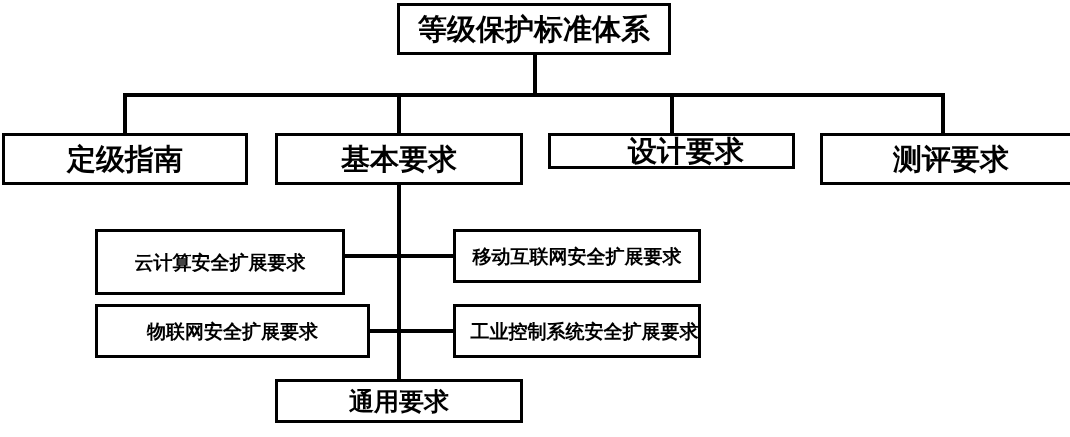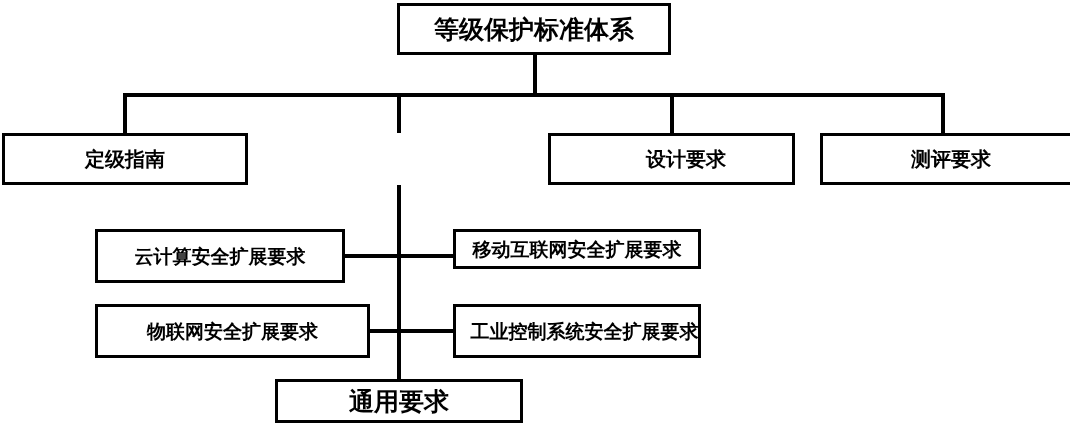--- a/index.html
+++ b/index.html
@@ -21,22 +21,22 @@
     background: #ffffff;
     border: 3px solid #000000;
     display: flex;
     align-items: center;
     justify-content: center;
     color: #000000;
     font-weight: 700;
     line-height: 1;
     white-space: nowrap;
   }
-  .node.level-1 { font-size: 25px; }
-  .node.level-2 { font-size: 20px; }
+  .node.level-1 { font-size: 29px; }
+  .node.level-2 { font-size: 29px; }
   .node.level-3 { font-size: 19px; border-width: 3px; }
   .node.level-4 { font-size: 25px; }
 
   .connector {
     position: absolute;
     background: #000000;
   }
   .connector.v { width: 4px; }
   .connector.h { height: 4px; }
 </style>
@@ -51,34 +51,35 @@
 
   <div class="connector h" style="left:123px; top:93px; width:822px; height:4px;"></div>
 
   <div class="connector v" style="left:123px; top:93px; width:4px; height:40px;"></div>
   <div class="connector v" style="left:397px; top:93px; width:4px; height:40px;"></div>
   <div class="connector v" style="left:670px; top:93px; width:4px; height:40px;"></div>
   <div class="connector v" style="left:941px; top:93px; width:4px; height:40px;"></div>
 
   <div class="node level-2" style="left:2px; top:133px; width:246px; height:52px;">定级指南</div>
 
+  <div class="node level-2" style="left:275px; top:133px; width:248px; height:52px;">基本要求</div>
 
-  <div class="node level-2" style="left:548px; top:133px; width:247px; height:52px;padding-left:29px;">设计要求</div>
+  <div class="node level-2" style="left:548px; top:133px; width:247px; height:36px;padding-left:29px;">设计要求</div>
 
   <div class="node level-2" style="left:820px; top:133px; width:262px; height:52px;">测评要求</div>
 
   <div class="connector v" style="left:397px; top:185px; width:4px; height:196px;"></div>
 
   <div class="connector h" style="left:343px; top:254px; width:112px; height:4px;"></div>
 
   <div class="connector h" style="left:343px; top:329px; width:112px; height:4px;"></div>
 
-  <div class="node level-3" style="left:95px; top:229px; width:250px; height:54px;">云计算安全扩展要求</div>
+  <div class="node level-3" style="left:95px; top:229px; width:250px; height:66px;">云计算安全扩展要求</div>
 
   <div class="node level-3" style="left:95px; top:304px; width:275px; height:54px;">物联网安全扩展要求</div>
 
-  <div class="node level-3" style="left:453px; top:229px; width:248px; height:40px;">移动互联网安全扩展要求</div>
+  <div class="node level-3" style="left:453px; top:229px; width:248px; height:54px;">移动互联网安全扩展要求</div>
 
   <div class="node level-3" style="left:453px; top:304px; width:248px; height:54px;padding-left:15px;">工业控制系统安全扩展要求</div>
 
   <div class="node level-4" style="left:275px; top:379px; width:248px; height:44px;">通用要求</div>
 
 </div>
 
 </body></html>

